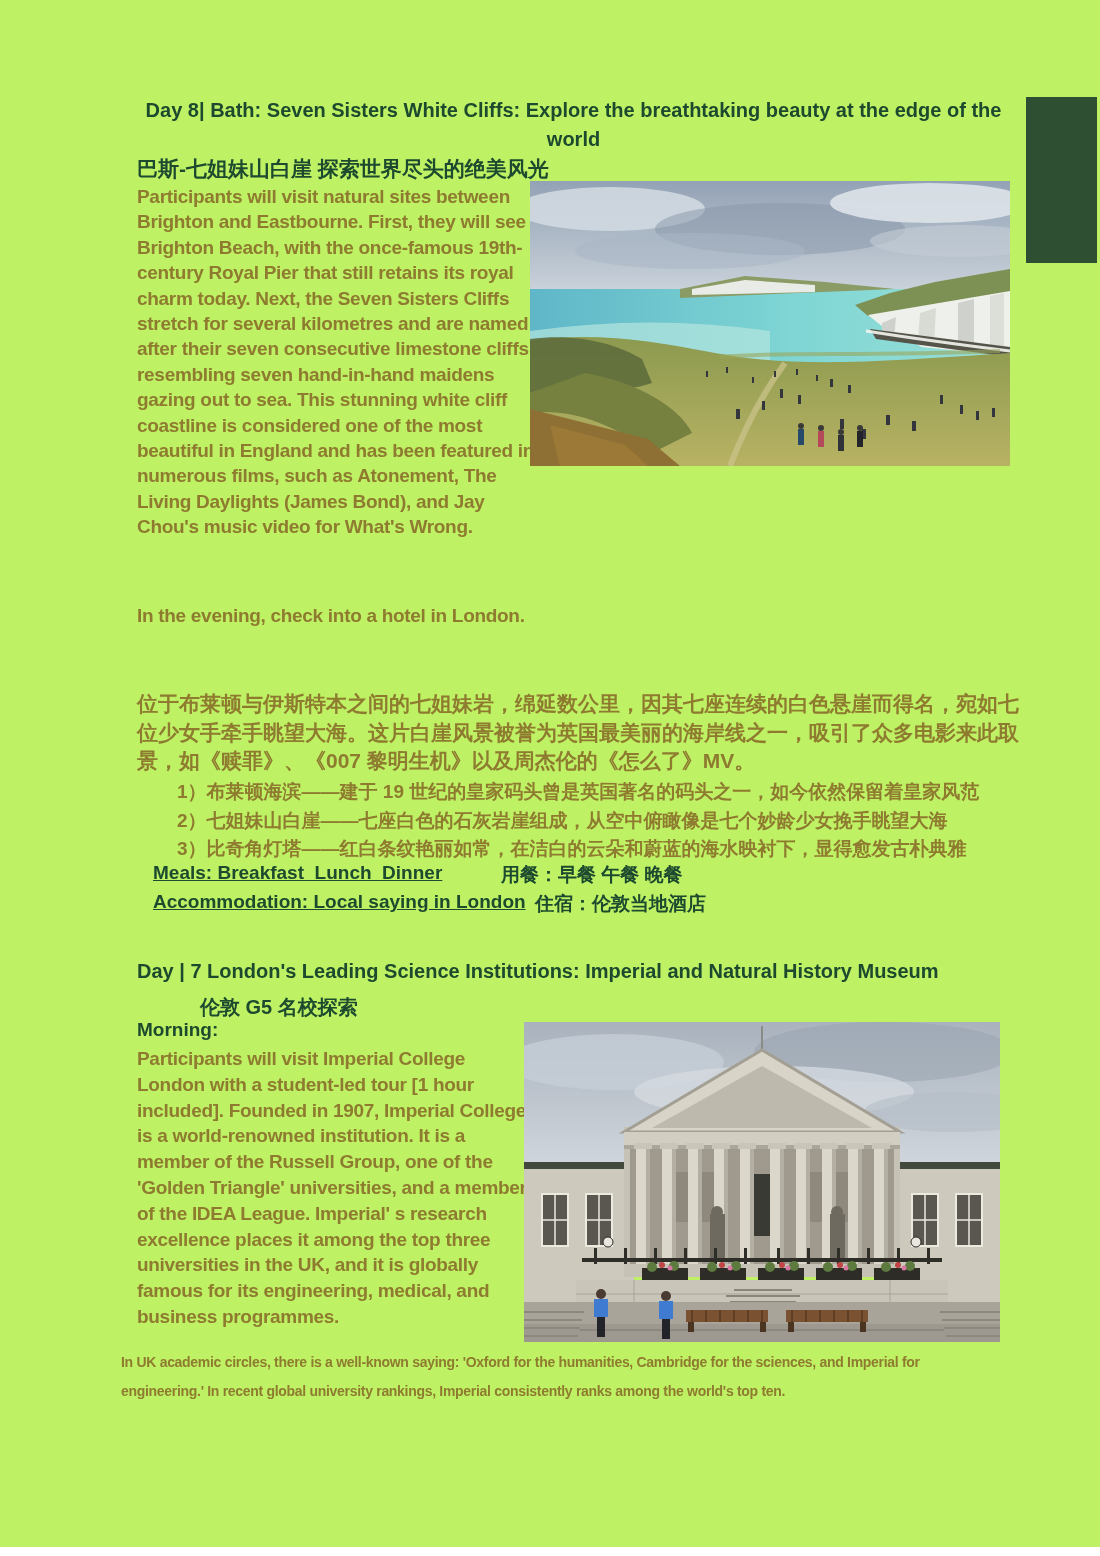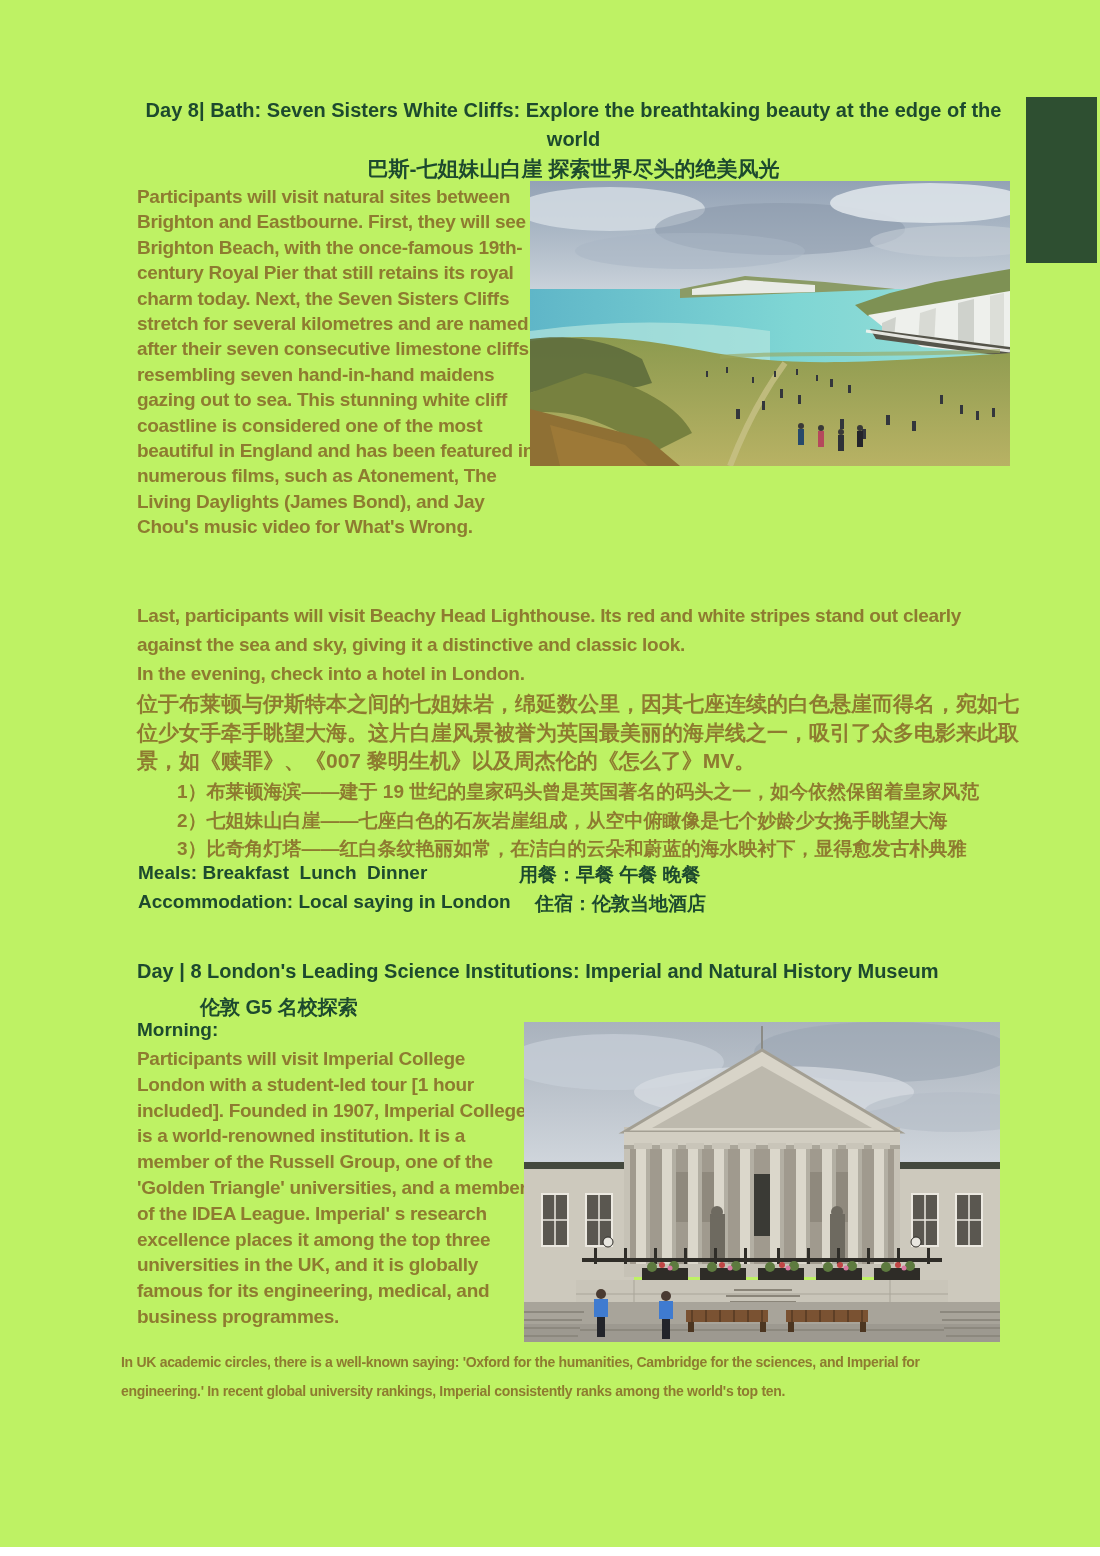--- a/index.html
+++ b/index.html
@@ -20,40 +20,40 @@
     left:1026px; top:97px; width:71px; height:166px;
     background:#2e4f31;
   }
   .footer-bar{
     left:8px; top:1553px; width:1092px; height:3px;
     background:#26375a;
   }
 
   .d8-title{left:137px; top:96px; width:873px; font-size:20px; line-height:29px;}
   .d8-title .t1{text-align:center;}
-  .d8-title .t2{text-align:center; font-size:21px;}
+  .d8-title .t2{text-align:left; font-size:21px;}
 
   .d8-intro{
     left:137px; top:184px; width:398px;
     font-size:19px; line-height:25.4px; letter-spacing:-0.3px;
   }
 
   .photo{border:0; display:block;}
   .photo1{left:530px; top:181px; width:480px; height:285px;}
   .photo2{left:524px; top:1022px; width:476px; height:320px;}
 
   .d8-beachy{left:137px; top:601px; width:884px; font-size:19px; line-height:29px; letter-spacing:-0.3px;}
   .d8-zh{left:137px; top:690px; width:892px; font-size:21px; line-height:28.5px;}
   .d8-list{left:137px; top:778px; width:940px; font-size:19px; line-height:28.5px;margin-left:40px;}
 
   .d8-meta{left:137px; top:862px; width:900px; height:62px; font-size:19px;}
   .d8-meta .row{position:absolute; left:0; width:900px; height:28px;}
   .d8-meta .row.r2{top:29px;}
-  .d8-meta .en{position:absolute; left:1px; white-space:pre-wrap;}
-  .d8-meta .zh1{position:absolute; left:382px;text-align:right;}
+  .d8-meta .en{position:absolute; left:16px; white-space:pre-wrap;text-decoration:underline;}
+  .d8-meta .zh1{position:absolute; left:364px;text-align:right;}
   .d8-meta .zh2{position:absolute; left:398px;}
 
   .d9-title{left:137px; top:956px; width:880px; font-size:20px; line-height:30px;}
   .d9-title .t2{padding-left:63px; font-size:20px;margin-top:6px;}
   .d9-morning{left:137px; top:1019px; font-size:19px;}
   .d9-body{
     left:137px; top:1046px; width:400px;
     font-size:19px; line-height:25.8px; letter-spacing:-0.3px;
   }
   .d9-closing{left:121px; top:1348px; width:884px; font-size:14px; line-height:29px; letter-spacing:-0.3px;}
@@ -143,21 +143,20 @@
       <rect x="308" y="254" width="6" height="16" fill="#2f3238"></rect>
       <rect x="327" y="250" width="6" height="16" fill="#23242a"></rect>
       <circle cx="271" cy="245" r="3" fill="#3a3a38"></circle>
         <circle cx="291" cy="247" r="3" fill="#3a3a38"></circle>
       <circle cx="311" cy="251" r="3" fill="#3a3a38"></circle>
         <circle cx="330" cy="247" r="3" fill="#3a3a38"></circle>
     </g>
   </svg>
 
   <div class="abs d8-beachy olive">
-    <div>Last, participants will visit Beachy Head Lighthouse. Its red and white stripes stand out clearly against the sea and sky, giving it a distinctive and classic look.</div>
     <div>In the evening, check into a hotel in London.</div>
   </div>
 
   <div class="abs d8-zh olive">位于布莱顿与伊斯特本之间的七姐妹岩，绵延数公里，因其七座连续的白色悬崖而得名，宛如七位少女手牵手眺望大海。这片白崖风景被誉为英国最美丽的海岸线之一，吸引了众多电影来此取景，如《赎罪》、《007 黎明生机》以及周杰伦的《怎么了》MV。</div>
 
   <div class="abs d8-list olive">
     <div>1）布莱顿海滨——建于 19 世纪的皇家码头曾是英国著名的码头之一，如今依然保留着皇家风范</div>
     <div>2）七姐妹山白崖——七座白色的石灰岩崖组成，从空中俯瞰像是七个妙龄少女挽手眺望大海</div>
     <div>3）比奇角灯塔——红白条纹艳丽如常，在洁白的云朵和蔚蓝的海水映衬下，显得愈发古朴典雅</div>
   </div>
@@ -167,21 +166,21 @@
       <span class="en">Meals: Breakfast  Lunch  Dinner</span>
       <span class="zh1">用餐：早餐 午餐 晚餐</span>
     </div>
     <div class="row r2">
       <span class="en">Accommodation: Local saying in London</span>
       <span class="zh2">住宿：伦敦当地酒店</span>
     </div>
   </div>
 
   <div class="abs d9-title green">
-    <div class="t1">Day | 8 London's Leading Science Institutions: Imperial and Natural History Museum</div>
+    <div class="t1">Day | 7 London's Leading Science Institutions: Imperial and Natural History Museum</div>
     <div class="t2">伦敦 G5 名校探索</div>
   </div>
 
   <div class="abs d9-morning green">Morning:</div>
 
   <div class="abs d9-body olive">Participants will visit Imperial College London with a student-led tour [1 hour included]. Founded in 1907, Imperial College is a world-renowned institution. It is a member of the Russell Group, one of the 'Golden Triangle' universities, and a member of the IDEA League. Imperial' s research excellence places it among the top three universities in the UK, and it is globally famous for its engineering, medical, and business programmes.</div>
 
   <svg class="abs photo photo2" viewBox="0 0 476 320" preserveAspectRatio="none" aria-hidden="true">
     <defs>
       <linearGradient id="sky2" x1="0" y1="0" x2="0" y2="1">

